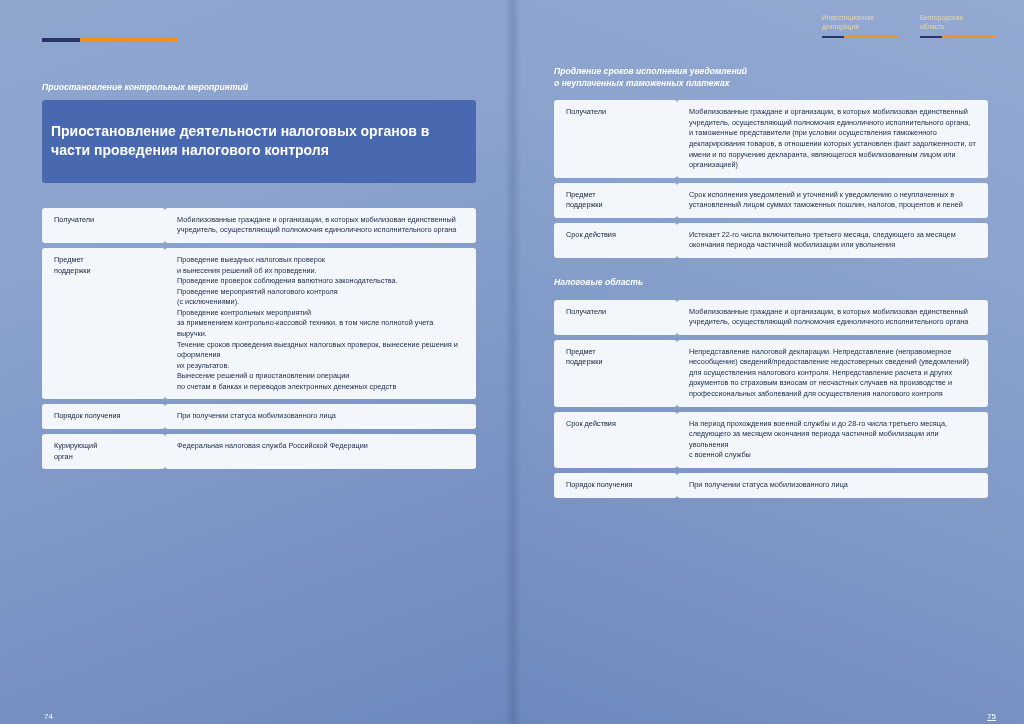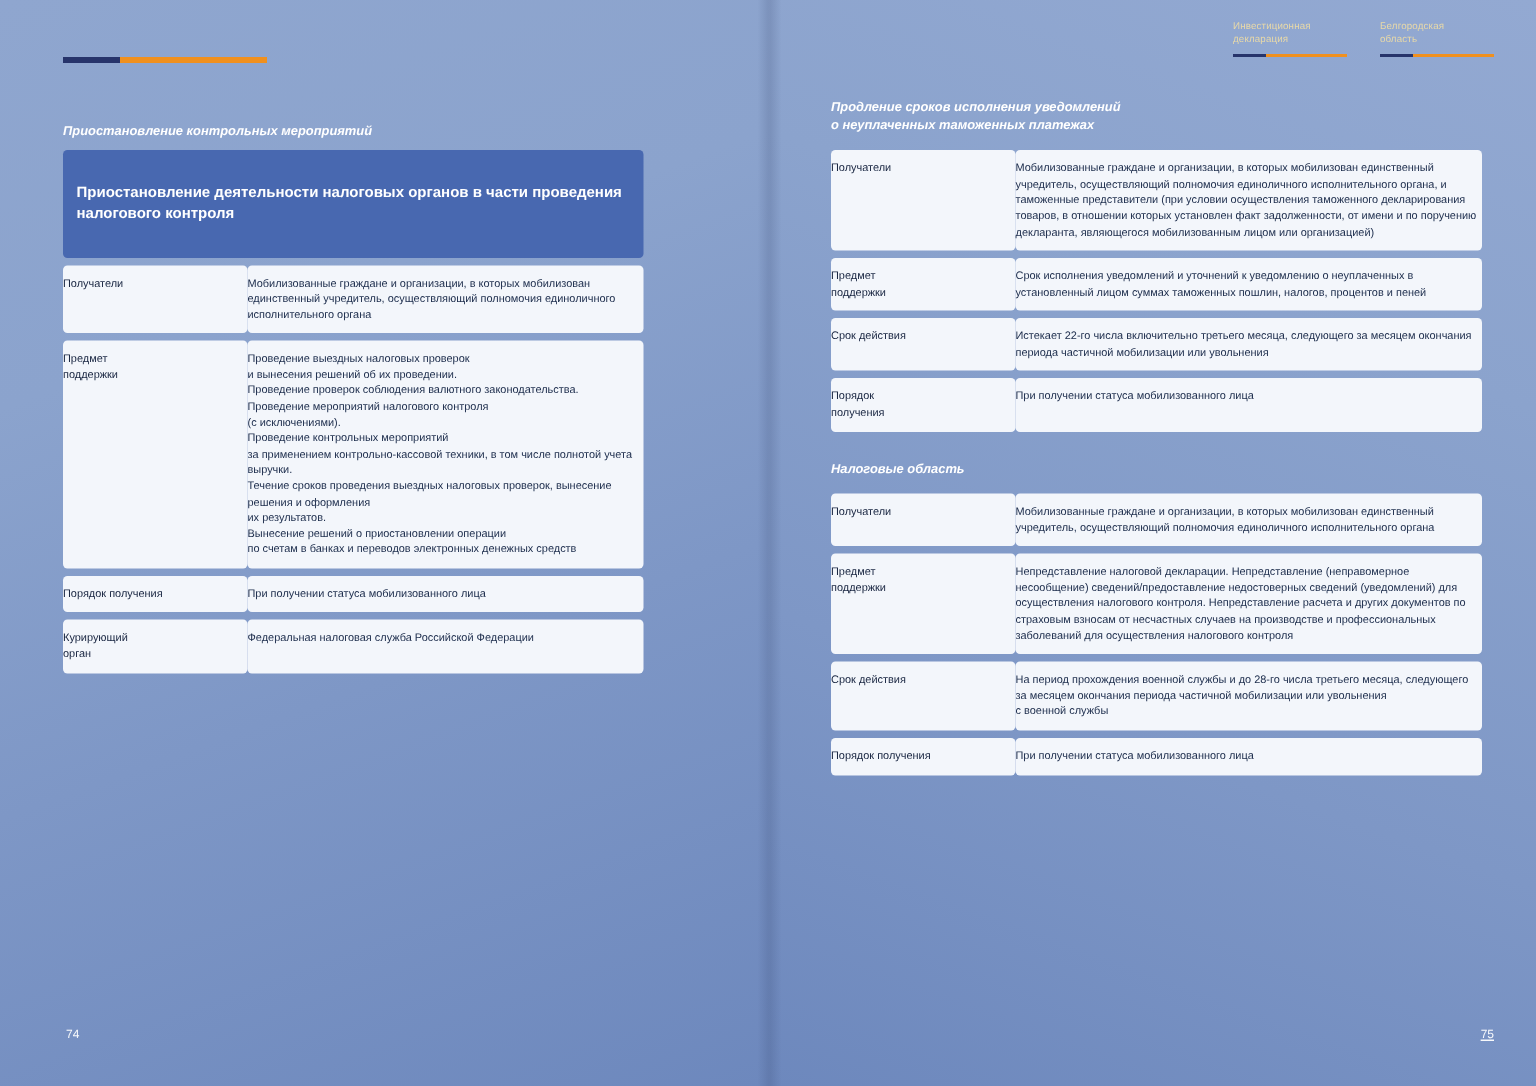--- a/index.html
+++ b/index.html
@@ -64,68 +64,68 @@
     font-weight: bold;
     color: #ffffff;
     line-height: 1.35;
     margin-bottom: 6px;
     font-style: italic;
   }
   .blue-banner {
     background: #4868b0;
     color: #ffffff;
     font-weight: bold;
-    font-size: 10px;
+    font-size: 14px;
     line-height: 1.4;
     padding: 22px 9px;
     border-radius: 3px;
-    margin-bottom: 0;
+    margin-bottom: 20px;
   }
 
   table.tbl {
     width: 100%;
     border-collapse: separate;
     border-spacing: 0 5px;
     table-layout: fixed;
   }
   table.tbl td {
     background: #f3f6fb;
     vertical-align: top;
     font-size: 7.3px;
     line-height: 1.45;
     color: #1d2b4d;
-    padding: 7px 0;
+    padding: 7px 12px;
     border-radius: 3px;
   }
   table.tbl td.k {
     font-weight: normal;
     color: #16233f;
   }
   table.tbl td.v {
     color: #20304f;
   }
   .lw-k { width: 123px; }
   .rw-k { width: 123px; }
 
   
   .left-content {
     position: absolute;
     top: 82px; left: 42px;
-    width: 387px;
+    width: 434px;
   }
   .right-content {
     position: absolute;
     top: 66px; left: 42px;
     width: 434px;
   }
   .block-gap { height: 14px; }
 
   .pg-num {
     position: absolute;
-    bottom: 30px;
+    bottom: 3px;
     font-size: 8px;
     color: #ffffff;
     opacity: .95;
   }
   .pg-left { left: 44px; }
   .pg-right { right: 28px; text-decoration: underline; }
 
   
   .gutter {
     position: absolute;
@@ -212,24 +212,20 @@
           <td class="v">Мобилизованные граждане и организации, в которых мобилизован единственный учредитель, осуществляющий полномочия единоличного исполнительного органа, и таможенные представители (при условии осуществления таможенного декларирования товаров, в отношении которых установлен факт задолженности, от имени и по поручению декларанта, являющегося мобилизованным лицом или организацией)</td>
         </tr>
         <tr>
           <td class="k rw-k">Предмет<br>поддержки</td>
           <td class="v">Срок исполнения уведомлений и уточнений к уведомлению о неуплаченных в установленный лицом суммах таможенных пошлин, налогов, процентов и пеней</td>
         </tr>
         <tr>
           <td class="k rw-k">Срок действия</td>
           <td class="v">Истекает 22-го числа включительно третьего месяца, следующего за месяцем окончания периода частичной мобилизации или увольнения</td>
         </tr>
-        <tr>
-          <td class="k rw-k">Порядок<br>получения</td>
-          <td class="v">При получении статуса мобилизованного лица</td>
-        </tr>
       </tbody>
         </table>
 
       <div class="block-gap"></div>
 
       <div class="sec-title">Налоговые область</div>
 
       <table class="tbl">
         <tbody>
             <tr>

